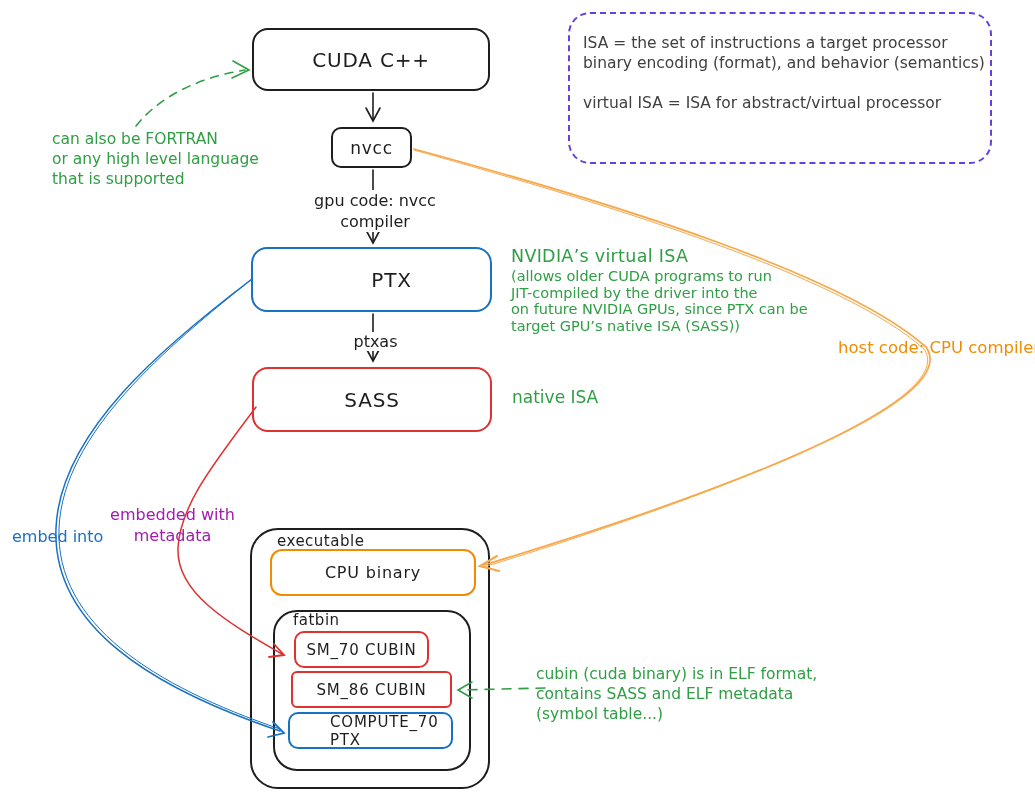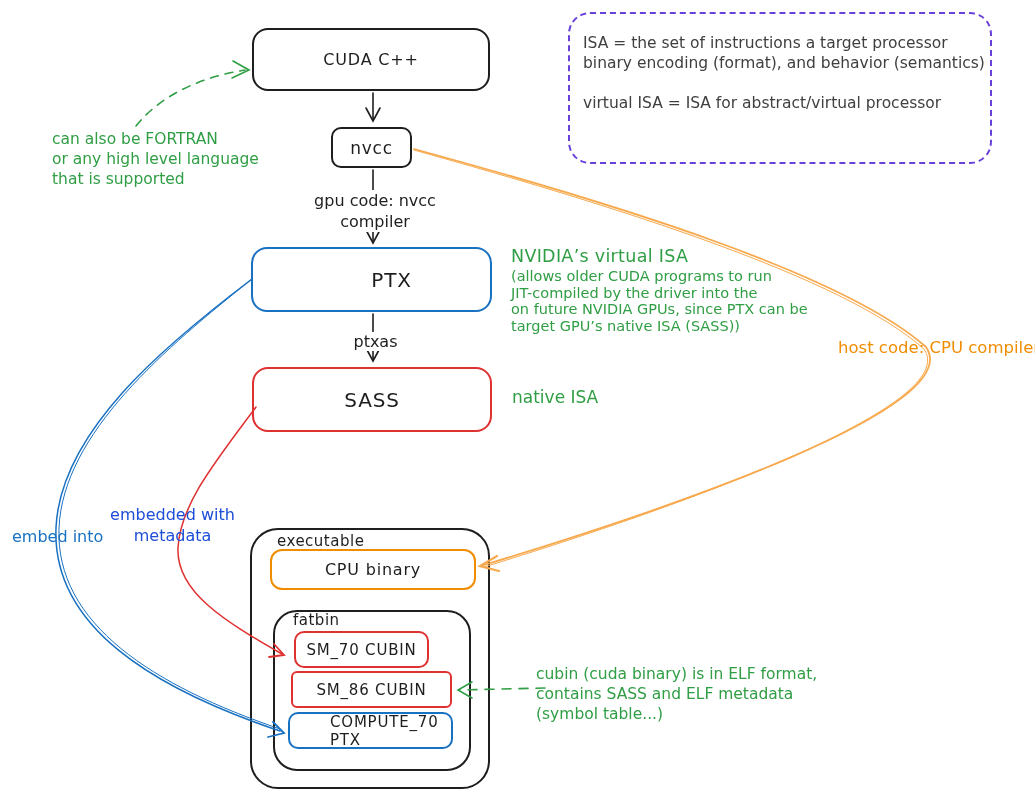--- a/index.html
+++ b/index.html
@@ -15,21 +15,21 @@
   .black-border  { border:2px solid #1e1e1e; }
   .blue-border   { border:2.5px solid #1971c2;padding-left:40px; }
   .red-border    { border:2.5px solid #e03131; }
   .orange-border { border:2.5px solid #f08c00; }
   .container-box { position:absolute; box-sizing:border-box; border:2px solid #1e1e1e; background:transparent; z-index:1; }
   .container-label { position:absolute; font-size:15px; z-index:3; letter-spacing:0.5px; }
   .label { position:absolute; z-index:3; white-space:nowrap; }
   .green  { color:#2f9e44; }
   .violet { color:#404040; }
   .blue-t { color:#1971c2; }
-  .red-t  { color:#1d4ed8; }
+  .red-t  { color:#a21caf; }
   .orange-t { color:#f08c00; }
   .arrow-label { background:#ffffff; padding:0 3px; text-align:center; }
   .note-line { line-height:20px; min-height:20px; white-space:nowrap; }
   .vio-line  { line-height:20px; min-height:20px; white-space:nowrap; font-size:15.5px; }
   .detail-line { line-height:16.5px; min-height:16.5px; white-space:nowrap; font-size:14.5px; }
 </style>
 </head>
 <body>
 
 <div class="canvas">
@@ -72,40 +72,40 @@
       <path d="M136,126 C158,98 196,78 245,70" stroke-dasharray="8 7"></path>
       <path d="M233,61 L249,70 L232,78"></path>
     </g>
 
     <g stroke="#2f9e44" stroke-width="1.6" fill="none" stroke-linecap="round">
       <path d="M545,688 L460,690" stroke-dasharray="9 8"></path>
       <path d="M472,682 L458,690 L472,698"></path>
     </g>
   </svg>
 
-  <div class="node black-border" style="left:252px; top:28px; width:238px; height:63px; border-radius:16px; font-size:16px;">
+  <div class="node black-border" style="left:252px; top:28px; width:238px; height:63px; border-radius:16px; font-size:20px;">
     <span>CUDA C++</span>
   </div>
 
   <div class="node black-border" style="left:331px; top:127px; width:81px; height:41px; border-radius:10px; font-size:17px;">
     <span>nvcc</span>
   </div>
 
   <div class="node blue-border" style="left:251px; top:247px; width:241px; height:65px; border-radius:16px; font-size:20px;">
     <span>PTX</span>
   </div>
 
   <div class="node red-border" style="left:252px; top:367px; width:240px; height:65px; border-radius:16px; font-size:20px;">
     <span>SASS</span>
   </div>
 
   <div class="container-box" style="left:250px; top:528px; width:240px; height:261px; border-radius:28px;"></div>
   <div class="container-label" style="left:277px; top:532px;">executable</div>
 
-  <div class="node orange-border" style="left:270px; top:549px; width:206px; height:41px; border-radius:12px; font-size:16px;">
+  <div class="node orange-border" style="left:270px; top:549px; width:206px; height:47px; border-radius:12px; font-size:16px;">
     <span>CPU binary</span>
   </div>
 
   <div class="container-box" style="left:273px; top:610px; width:198px; height:161px; border-radius:24px;"></div>
   <div class="container-label" style="left:293px; top:611px;">fatbin</div>
 
   <div class="node red-border" style="left:294px; top:631px; width:135px; height:37px; border-radius:10px; font-size:15px; z-index:3;">
     <span>SM_70 CUBIN</span>
   </div>
 

